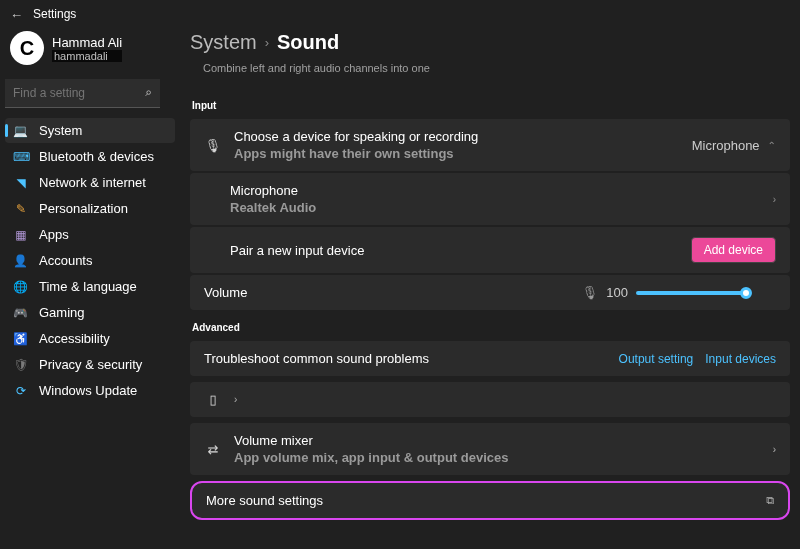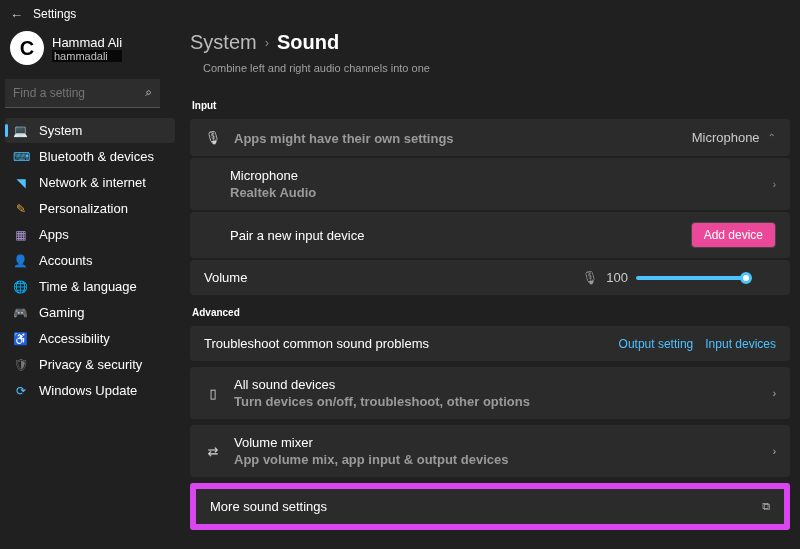--- a/index.html
+++ b/index.html
@@ -157,22 +157,22 @@
   }
   .sl-track {
     width:110px; height:4px; background:#4cc2ff; border-radius:2px; position:relative;
   }
   .sl-thumb {
     position:absolute; right:-6px; top:-4px; width:12px; height:12px; border-radius:50%;
     background:#fff; border:3px solid #4cc2ff; box-sizing:border-box;
   }
   .link { color:#4cc2ff; font-size:12px; cursor:pointer; }
   .hl-box {
-    border: 6px solid #d946ef;
-    border-radius: 3px;
+    border: 2px solid #d946ef;
+    border-radius: 12px;
   }
   .ext-icon { opacity:.6; font-size:11px; }
 </style>
 </head>
 <body>
 
 <div class="titlebar">
   <span class="back">←</span>
   <span class="title">Settings</span>
 </div>
@@ -245,20 +245,21 @@
       <span class="bc2">Sound</span>
     </div>
     <div class="subcaption">Combine left and right audio channels into one</div>
 
     <div class="section-head">Input</div>
 
     <div class="group">
       <div class="row">
         <span class="ricon">🎙</span>
         <div class="rtext">
+          <div class="rtitle">Choose a device for speaking or recording</div>
           <div class="rdesc">Apps might have their own settings</div>
         </div>
         <div class="trail">
           <span>Microphone</span>
           <span class="chev">⌃</span>
         </div>
       </div>
       <div class="row" style="padding-left:40px">
         <div class="rtext">
           <div class="rtitle">Microphone</div>
@@ -295,24 +296,20 @@
     <div class="row">
       <div class="rtext">
         <div class="rtitle">Troubleshoot common sound problems</div>
       </div>
       <span class="link">Output setting</span>
       <span class="link">Input devices</span>
     </div>
 
     <div class="row">
       <span class="ricon">▯</span>
-      <div class="rtext">
-        <div class="rtitle">All sound devices</div>
-        <div class="rdesc">Turn devices on/off, troubleshoot, other options</div>
-      </div>
       <span class="chev">›</span>
     </div>
 
     <div class="row">
       <span class="ricon">⇄</span>
       <div class="rtext">
         <div class="rtitle">Volume mixer</div>
         <div class="rdesc">App volume mix, app input &amp; output devices</div>
       </div>
       <span class="chev">›</span>

